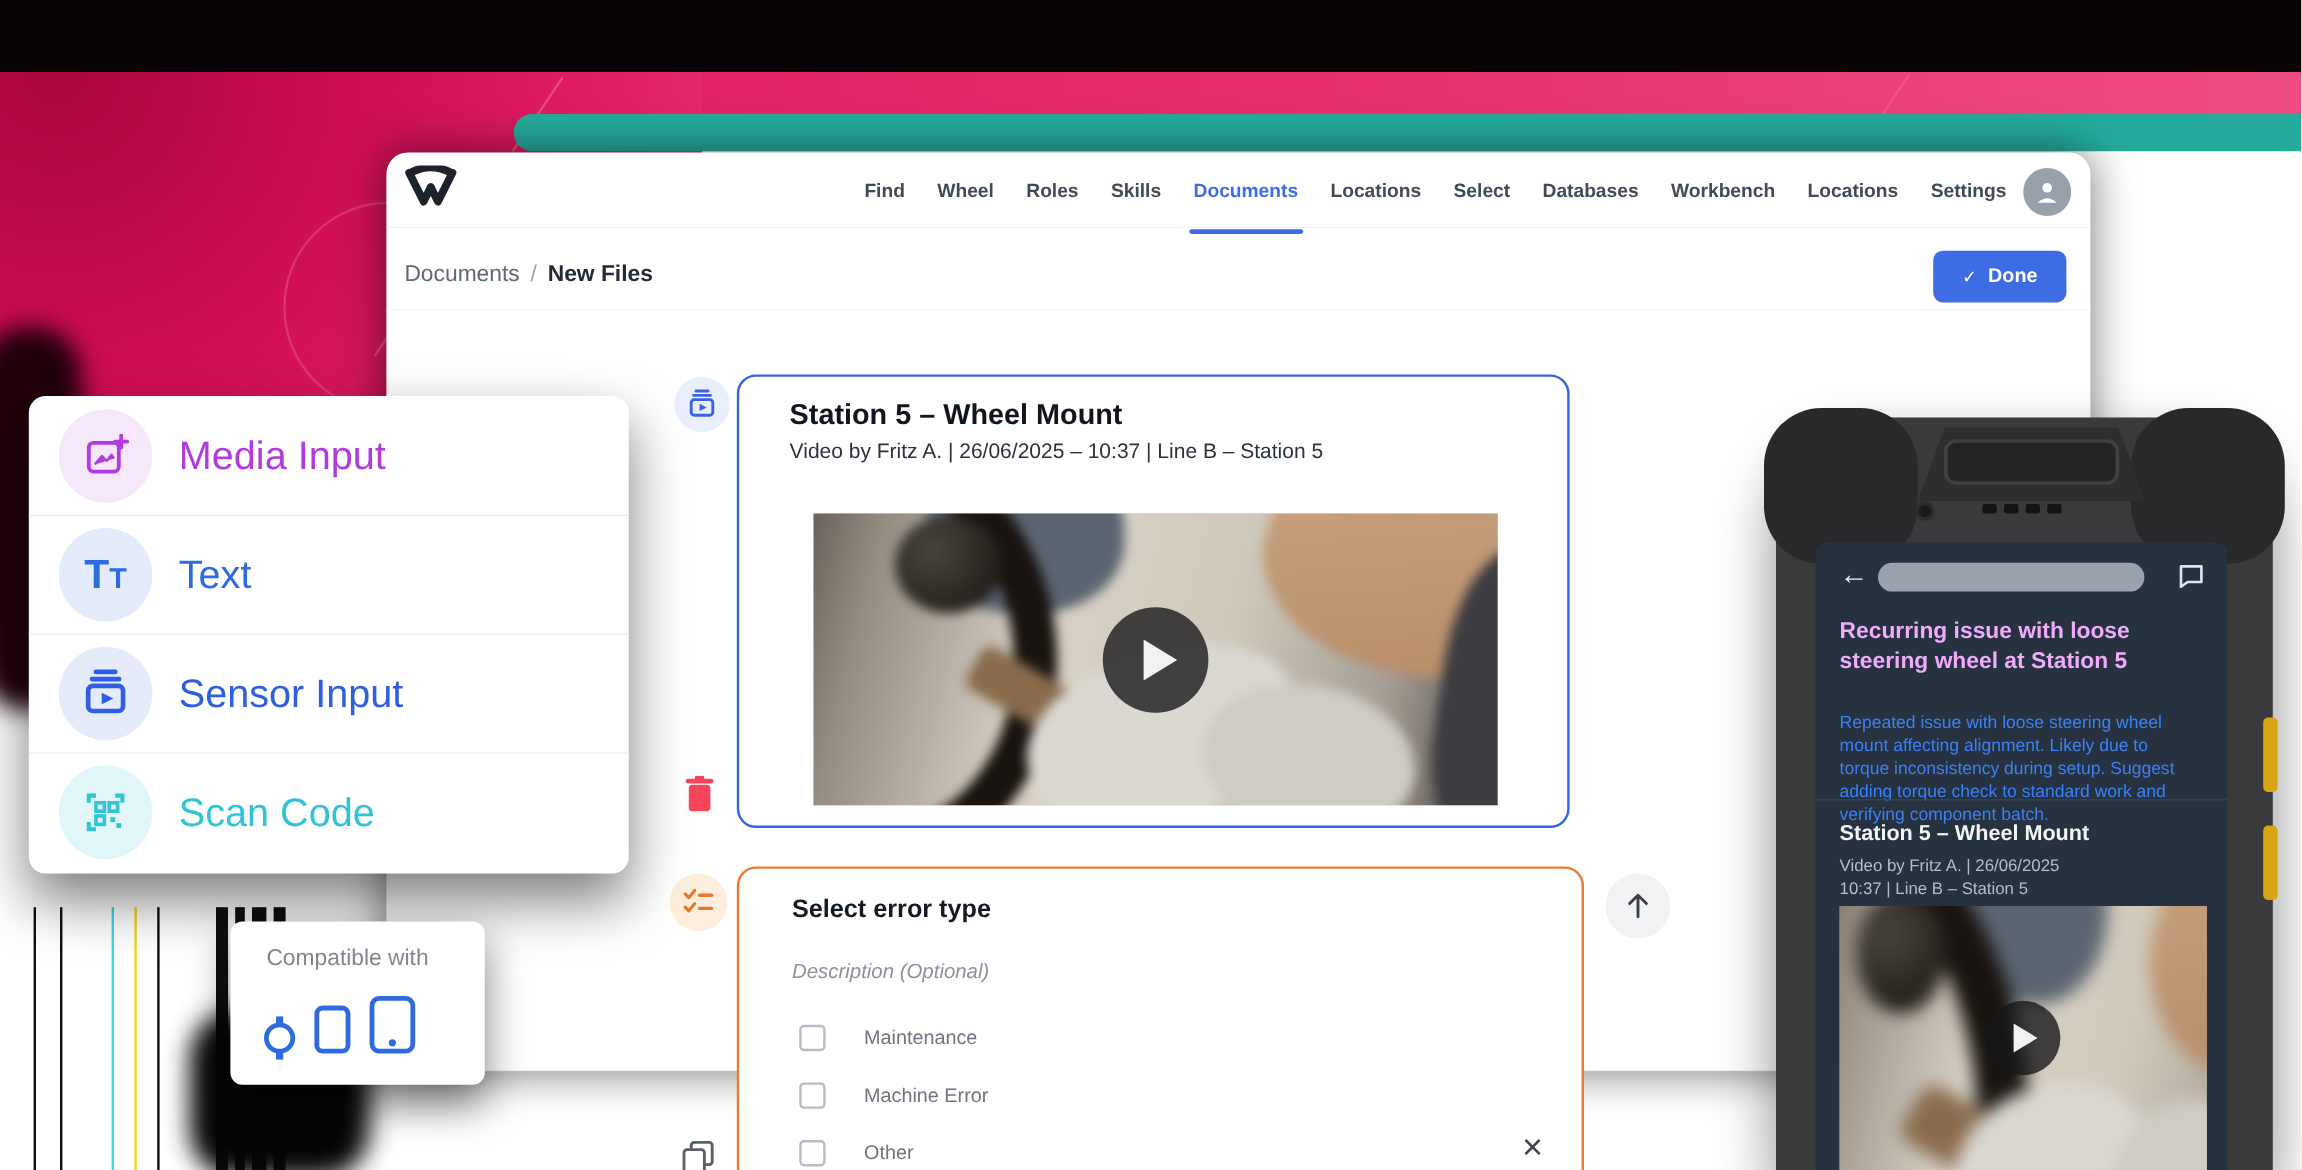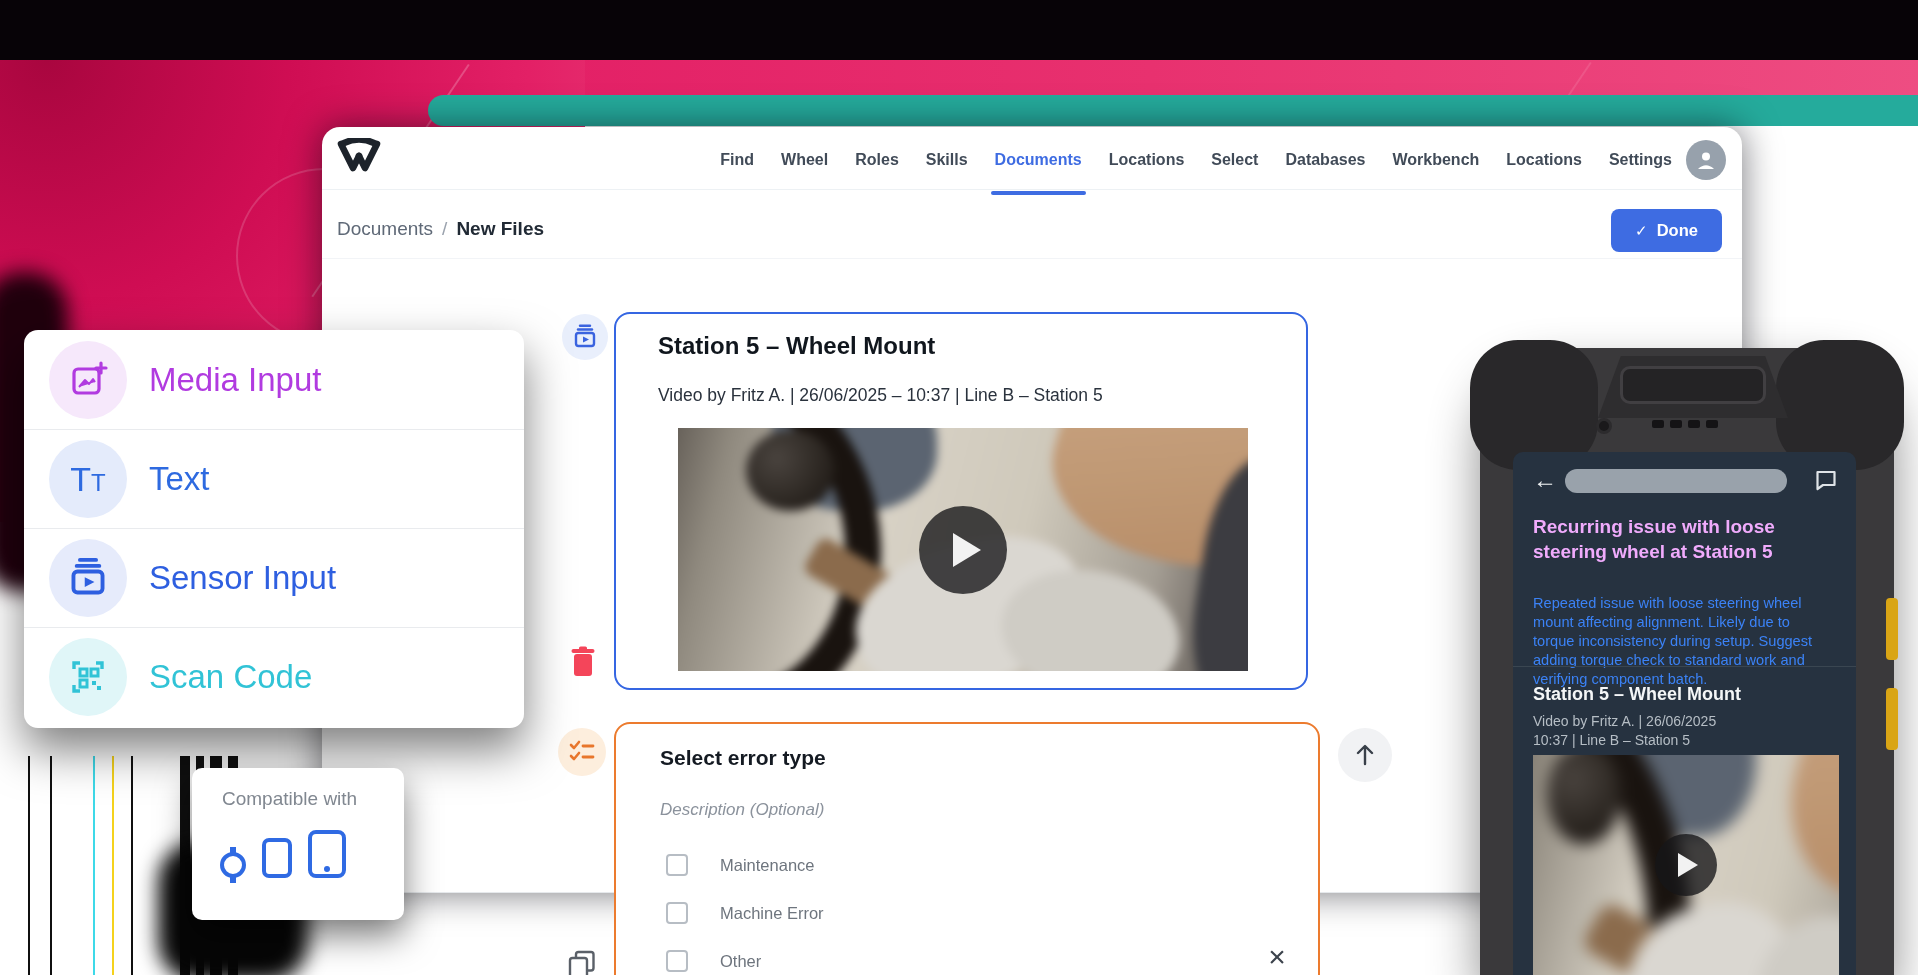--- a/index.html
+++ b/index.html
@@ -43,21 +43,21 @@
   .bc-current{color:#212a35;font-weight:700;}
   .done-btn{position:absolute;left:1611px;top:209px;width:111px;height:43px;background:#3e6ce2;border:none;
     border-radius:8px;color:#fff;font-size:16.5px;font-weight:700;display:flex;align-items:center;
     justify-content:center;gap:9px;cursor:pointer;}
   .done-check{font-size:15px;font-weight:400;}
 
   
   .media-card{position:absolute;left:614px;top:312px;width:694px;height:378px;background:#fff;
     border:2px solid #3566e2;border-radius:16px;}
   .media-title{position:absolute;left:42px;top:18px;font-size:24px;font-weight:700;color:#10161d;}
-  .media-meta{position:absolute;left:42px;top:71px;font-size:17.5px;color:#2a323d;}
+  .media-meta{position:absolute;left:42px;top:52px;font-size:17.5px;color:#2a323d;}
   .video-box{position:absolute;left:62px;top:114px;width:570px;height:243px;overflow:hidden;background:#bdb6a9;}
 
   
   .scene{position:absolute;inset:0;overflow:hidden;}
   .scene-art{position:absolute;inset:-6%;filter:blur(5px) saturate(.92);}
   .s-floor{position:absolute;inset:0;
     background:linear-gradient(104deg,#4d4741 0%,#8f897d 13%,#d8d2c5 36%,#d0c9ba 58%,#a59e93 78%,#4f4a46 94%);}
   .s-jeans{position:absolute;left:20%;top:-12%;width:26%;height:48%;background:#5a6472;border-radius:45%;}
   .s-arm{position:absolute;right:-2%;top:-10%;width:38%;height:64%;background:linear-gradient(160deg,#cda67f,#b98a62);
     border-radius:46%;transform:rotate(16deg);}
@@ -96,21 +96,21 @@
   
   .palette{position:absolute;left:24px;top:330px;width:500px;height:398px;background:#fff;border-radius:14px;
     box-shadow:0 22px 46px rgba(0,0,0,.5);}
   .pal-row{position:absolute;left:0;width:100%;height:99px;display:flex;align-items:center;cursor:pointer;}
   .pal-row + .pal-row{border-top:1px solid #e9ebee;}
   .pal-circle{width:78px;height:78px;border-radius:50%;margin-left:25px;display:flex;align-items:center;
     justify-content:center;}
   .pal-label{margin-left:22px;font-size:33px;font-weight:400;}
 
   
-  .tooltip{position:absolute;left:192px;top:768px;width:212px;height:152px;background:#fff;border-radius:10px;
+  .tooltip{position:absolute;left:192px;top:768px;width:212px;height:136px;background:#fff;border-radius:10px;
     box-shadow:0 16px 34px rgba(0,0,0,.5);}
   .tt-title{position:absolute;left:30px;top:20px;font-size:19px;color:#808790;}
   .tt-icons{position:absolute;left:28px;top:62px;display:flex;align-items:flex-end;gap:16px;}
   .tt-watch{width:26px;height:26px;border:4px solid #2f6ae3;border-radius:50%;position:relative;}
   .tt-watch::before,.tt-watch::after{content:"";position:absolute;left:6px;width:6px;height:7px;background:#2f6ae3;}
   .tt-watch::before{top:-9px;} .tt-watch::after{bottom:-9px;}
   .tt-phone{width:30px;height:40px;border:4px solid #2f6ae3;border-radius:7px;}
   .tt-tablet{width:38px;height:48px;border:4px solid #2f6ae3;border-radius:8px;position:relative;}
   .tt-tablet::after{content:"";position:absolute;left:50%;bottom:2px;transform:translateX(-50%);width:6px;height:6px;
     border-radius:50%;background:#2f6ae3;}
@@ -301,21 +301,21 @@
           <rect x="6" y="9" width="25" height="24" rx="4" fill="none" stroke="#b13be0" stroke-width="3.2"></rect>
           <path d="M11 27 L17 20 L21 24 L25 19 L27 22" fill="#b13be0" stroke="#b13be0" stroke-width="2" stroke-linejoin="round"></path>
           <line x1="33" y1="3" x2="33" y2="13" stroke="#b13be0" stroke-width="3.2" stroke-linecap="round"></line>
           <line x1="28" y1="8" x2="38" y2="8" stroke="#b13be0" stroke-width="3.2" stroke-linecap="round"></line>
         </svg>
       </div>
       <div class="pal-label" style="color:#b13be0;">Media Input</div>
     </div>
     <div class="pal-row" style="top:99px;">
       <div class="pal-circle" style="background:#e4ebfb;">
-        <span style="color:#2e6ae0;font-size:34px;font-weight:400;">T<span style="font-size:24px;">T</span></span>
+        <span style="color:#2e6ae0;font-size:34px;font-weight:700;">T<span style="font-size:24px;">T</span></span>
       </div>
       <div class="pal-label" style="color:#2e6ae0;">Text</div>
     </div>
     <div class="pal-row" style="top:198px;">
       <div class="pal-circle" style="background:#e6ebfb;">
         <svg width="42" height="42" viewBox="0 0 26 26">
           <rect x="4" y="9" width="18" height="13" rx="2.5" fill="none" stroke="#2e5fe0" stroke-width="2.4"></rect>
           <path d="M11 12.5 L17 15.5 L11 18.5 Z" fill="#2e5fe0"></path>
           <line x1="6" y1="5.5" x2="20" y2="5.5" stroke="#2e5fe0" stroke-width="2.4" stroke-linecap="round"></line>
           <line x1="8" y1="1.8" x2="18" y2="1.8" stroke="#2e5fe0" stroke-width="2.4" stroke-linecap="round"></line>

